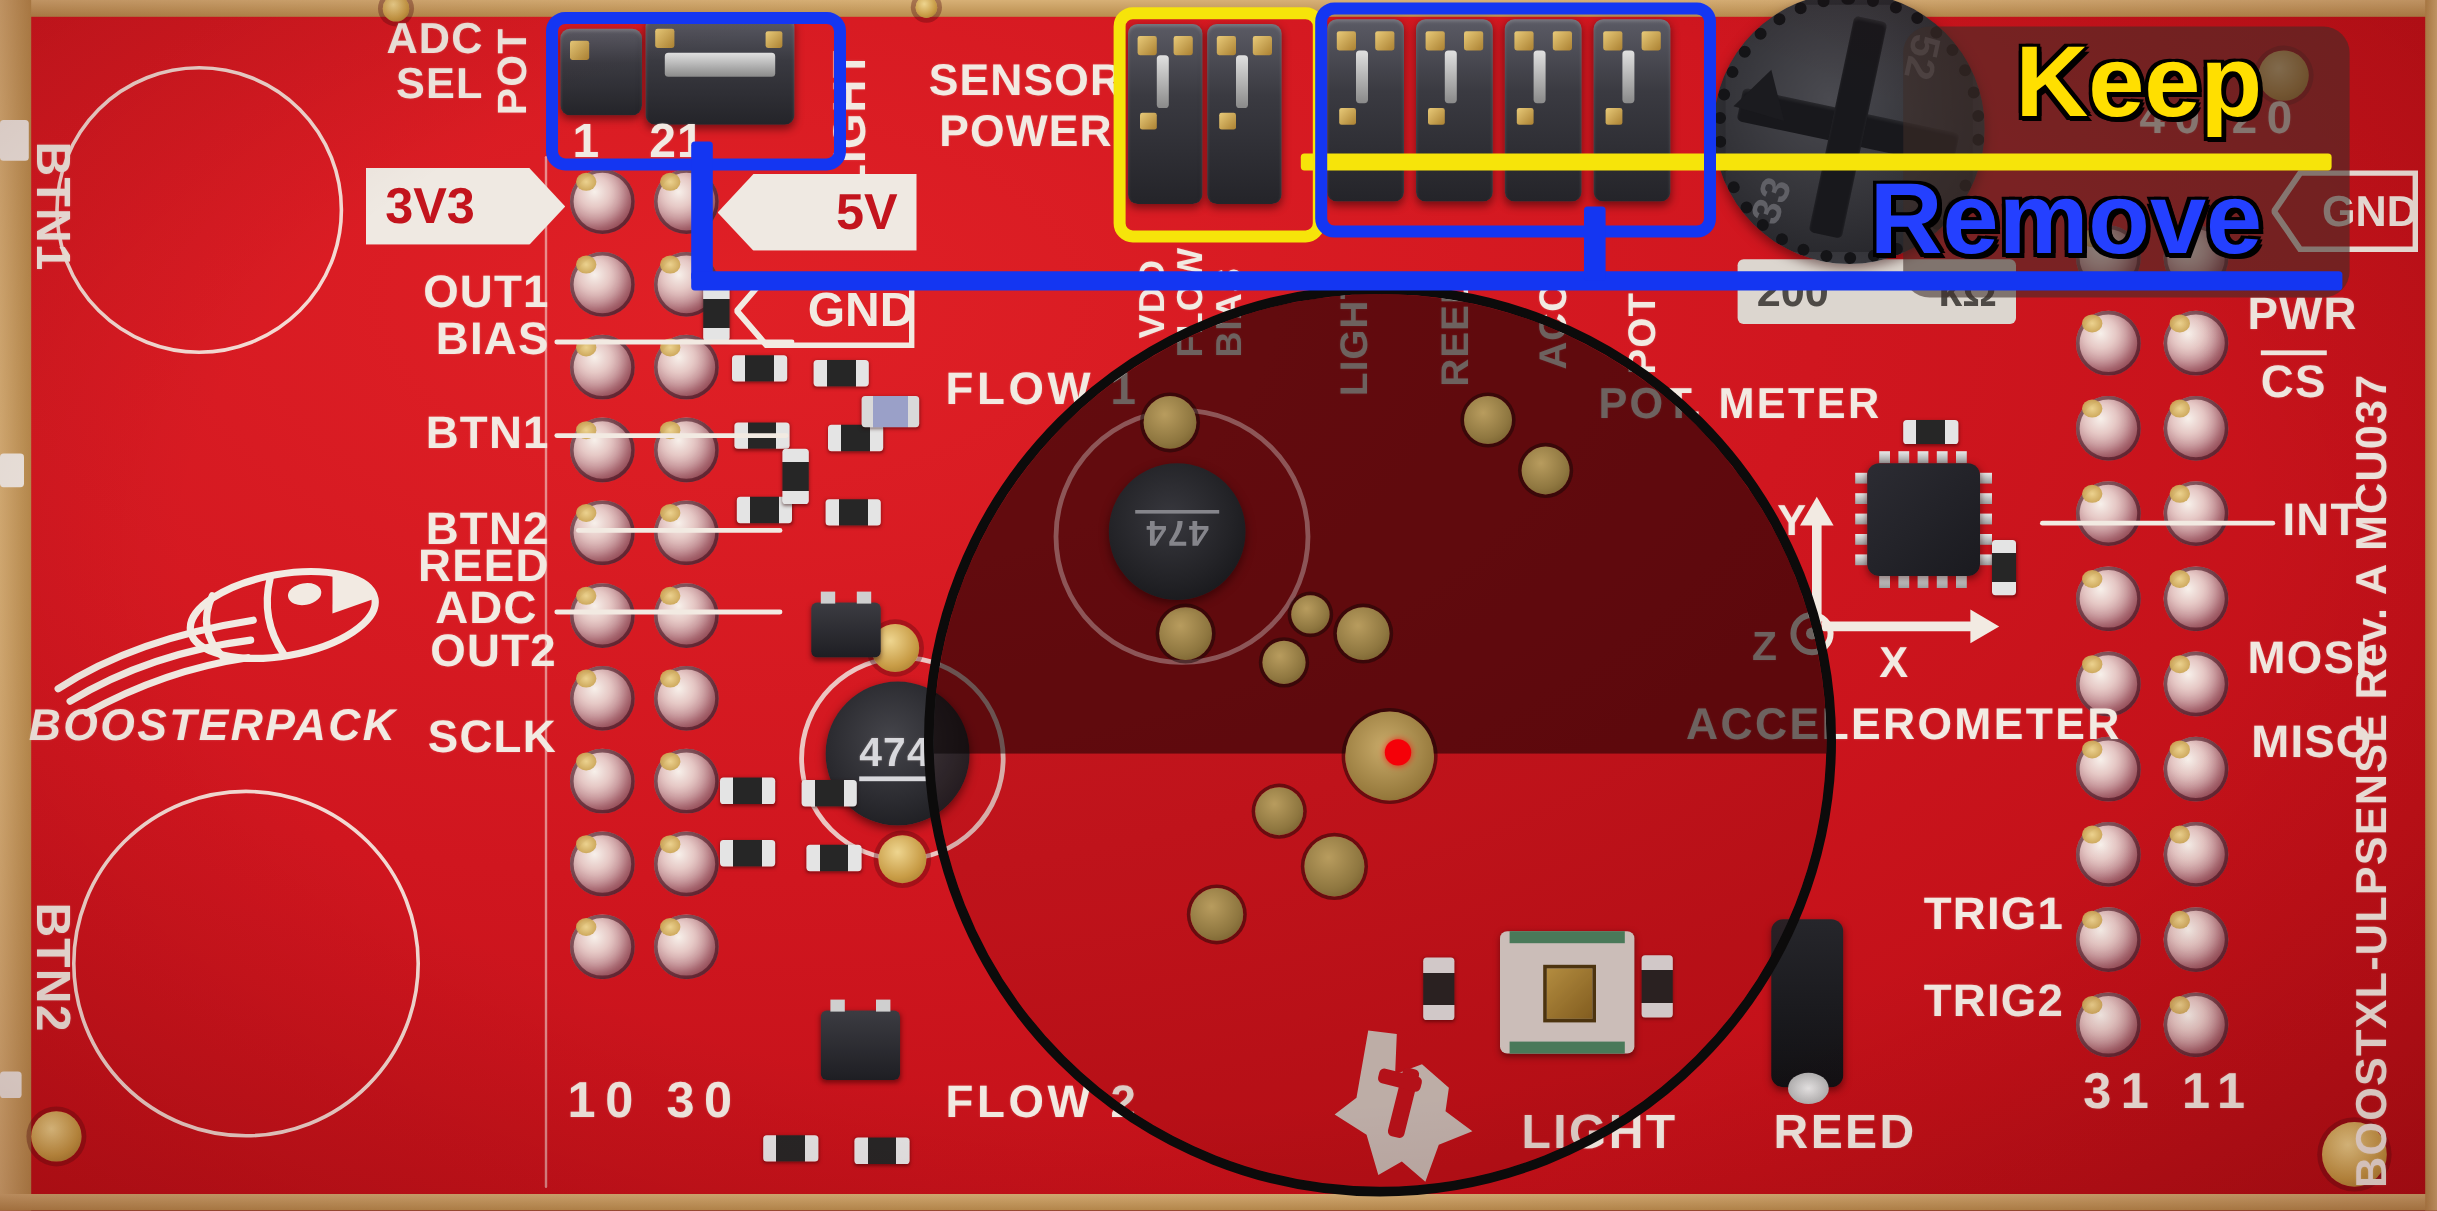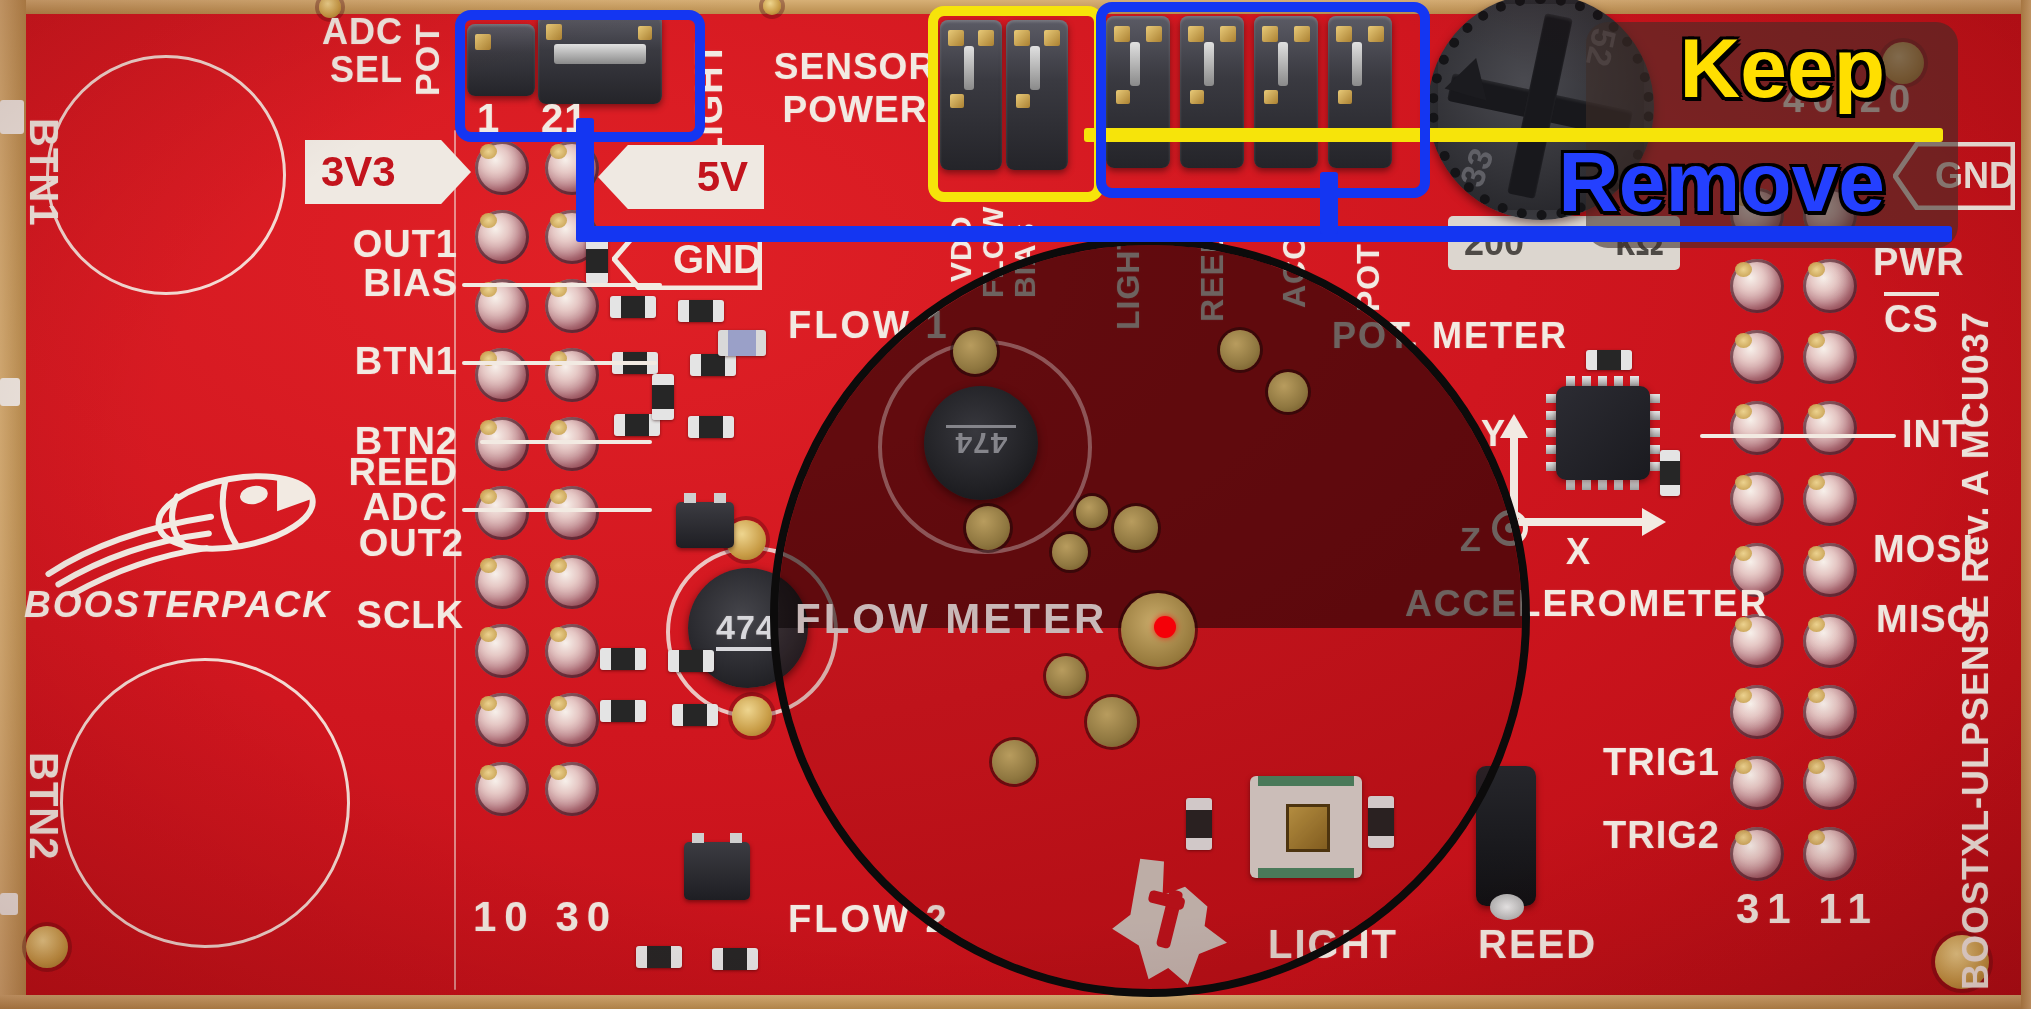--- a/index.html
+++ b/index.html
@@ -247,21 +247,20 @@
     <div class="mag lbl" style="left:168px;top:180px;width:70px;text-align:center;font-size:30px;color:#85858b;transform:rotate(180deg);border-bottom:3px solid #85858b;text-shadow:none;">474</div>
     <div class="mag via dim" style="left:298px;top:251px;width:32px;height:32px;"></div>
     <div class="mag via dim" style="left:336px;top:261px;width:44px;height:44px;"></div>
     <div class="mag via dim" style="left:274px;top:289px;width:36px;height:36px;"></div>
     <div class="mag via dim" style="left:442px;top:85px;width:40px;height:40px;"></div>
     <div class="mag via dim" style="left:490px;top:127px;width:40px;height:40px;"></div>
     <div class="mag via dim" style="left:343px;top:348px;width:74px;height:74px;background:radial-gradient(circle at 45% 40%,#c9ab6a,#96793c 70%,#6e5526);"></div>
     <div class="mag via dim" style="left:268px;top:411px;width:40px;height:40px;"></div>
     <div class="mag via dim" style="left:309px;top:452px;width:50px;height:50px;"></div>
     <div class="mag via dim" style="left:214px;top:495px;width:44px;height:44px;"></div>
-    <div class="mag lbl" style="left:17px;top:353px;font-size:42px;letter-spacing:3px;color:#c9b8b8;text-shadow:none;">FLOW METER</div>
     <div class="mag" style="left:376px;top:371px;width:22px;height:22px;border-radius:50%;background:#f50008;box-shadow:0 0 6px rgba(255,0,0,.8);z-index:5;"></div>
   </div>
 
   <div id="vignette"></div>
 
   <div id="shade"></div>
 
   <div class="annbox" style="left:455px;top:10px;width:230px;height:112px;border:10px solid #1436f2;"></div>
   <div class="annline" style="left:576px;top:118px;width:18px;height:116px;background:#1436f2;"></div>
   <div class="annline" style="left:576px;top:226px;width:1376px;height:16px;background:#1436f2;"></div>

